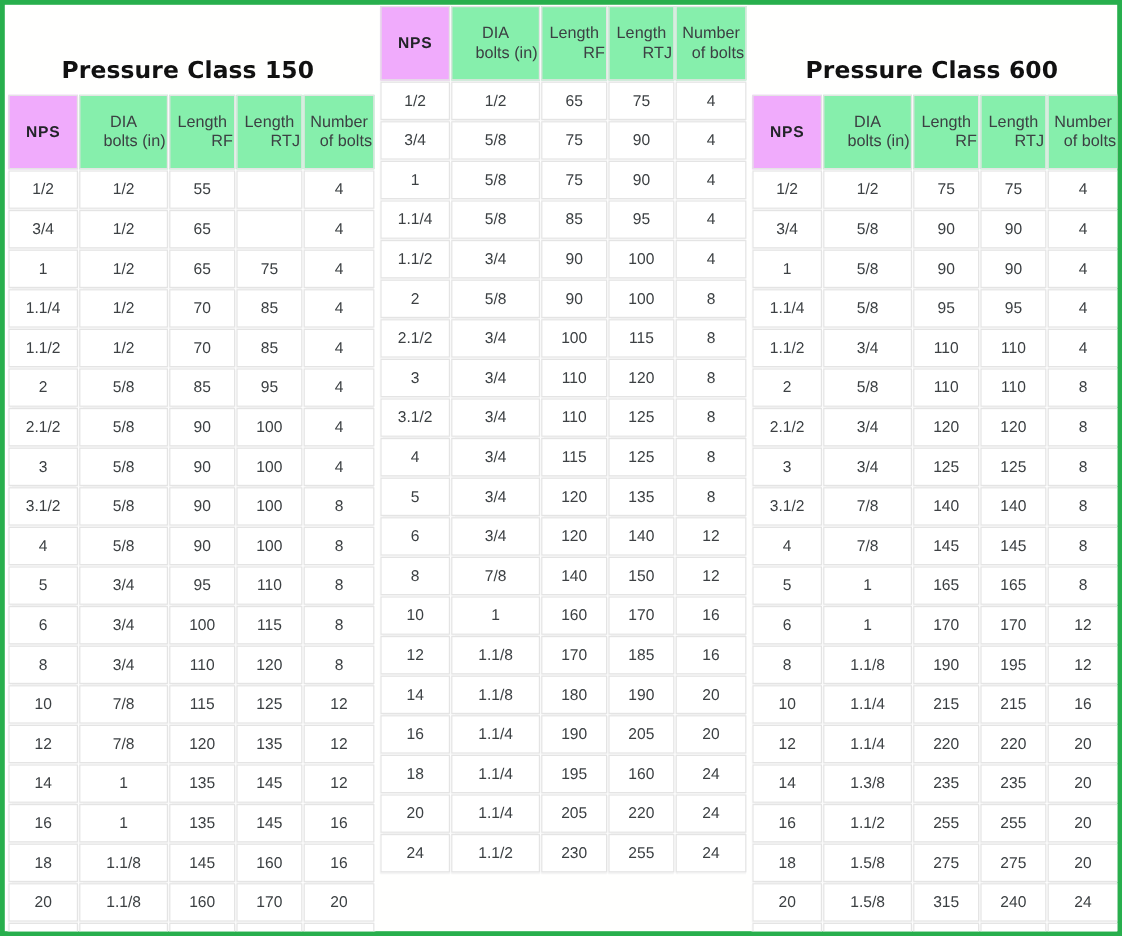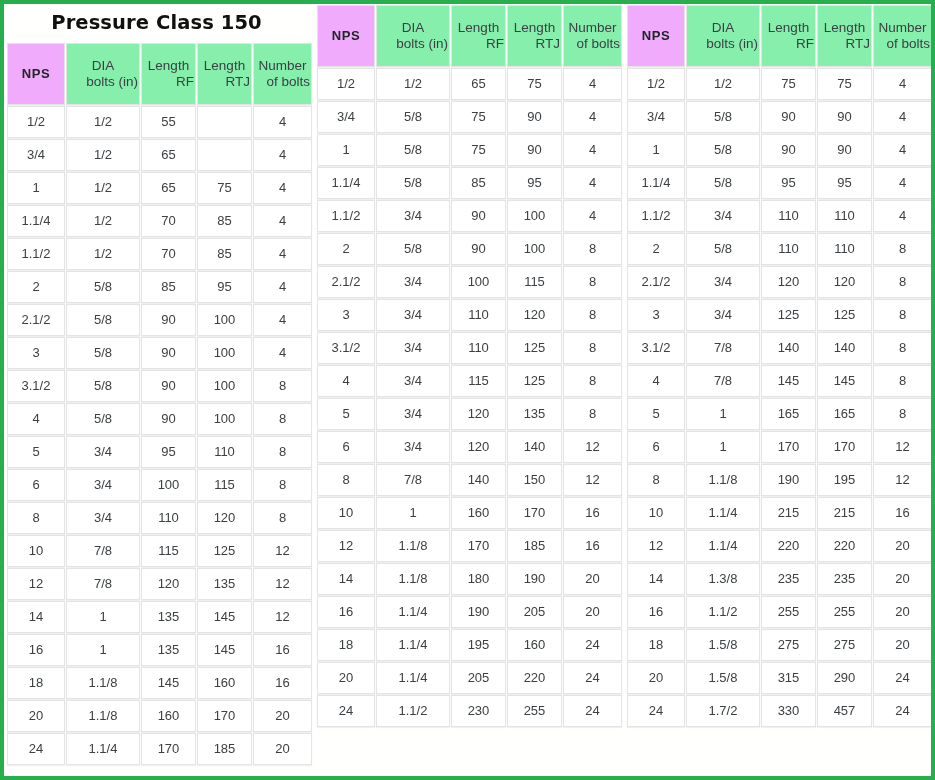--- a/index.html
+++ b/index.html
@@ -38,20 +38,21 @@
   .panel-title {
     font-family: "DejaVu Sans", sans-serif;
     font-weight: bold;
     font-size: 19.5px;
     color: #111111;
     text-align: center;
     line-height: 38px;
     height: 38px;
     letter-spacing: 0.1px;
     white-space: nowrap;
+    margin-top: 36px;
   }
   table.dim-table {
     border-collapse: separate;
     border-spacing: 1px;
     width: 301px;
     margin: 0 2px;
     table-layout: fixed;
     background: #ffffff;
   }
   table.dim-table th,
@@ -445,20 +446,21 @@
             <td>24</td>
             <td>1.1/2</td>
             <td>230</td>
             <td>255</td>
             <td>24</td>
           </tr>
         </tbody>
       </table>
     </div>
     <div class="table-panel">
+      <div class="panel-title">Pressure Class 600</div>
       <table class="dim-table">
         <colgroup>
           <col class="col-nps">
           <col class="col-dia">
           <col class="col-rf">
           <col class="col-rtj">
           <col class="col-bolts">
         </colgroup>
         <thead>
           <tr>
@@ -607,21 +609,21 @@
             <td>18</td>
             <td>1.5/8</td>
             <td>275</td>
             <td>275</td>
             <td>20</td>
           </tr>
           <tr>
             <td>20</td>
             <td>1.5/8</td>
             <td>315</td>
-            <td>290</td>
+            <td>240</td>
             <td>24</td>
           </tr>
           <tr>
             <td>24</td>
             <td>1.7/2</td>
             <td>330</td>
             <td>457</td>
             <td>24</td>
           </tr>
         </tbody>

